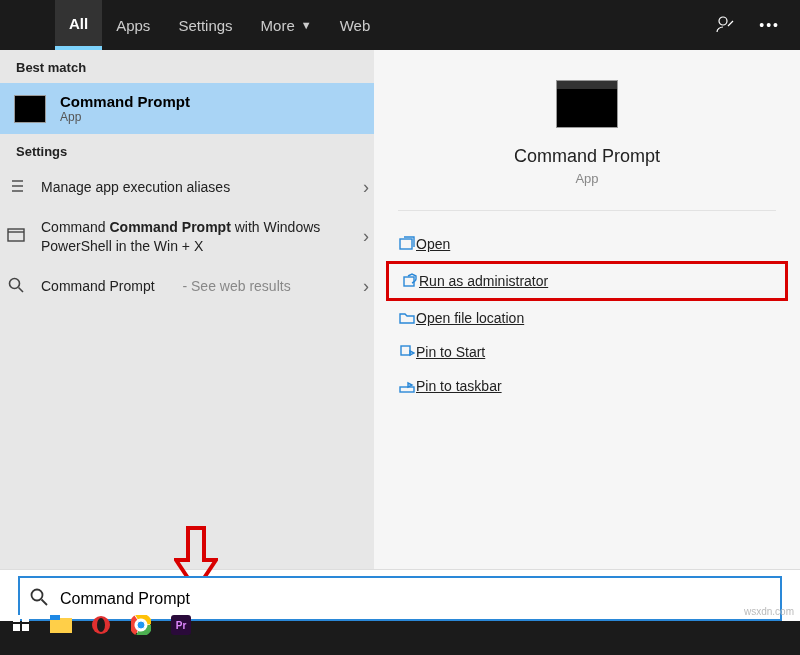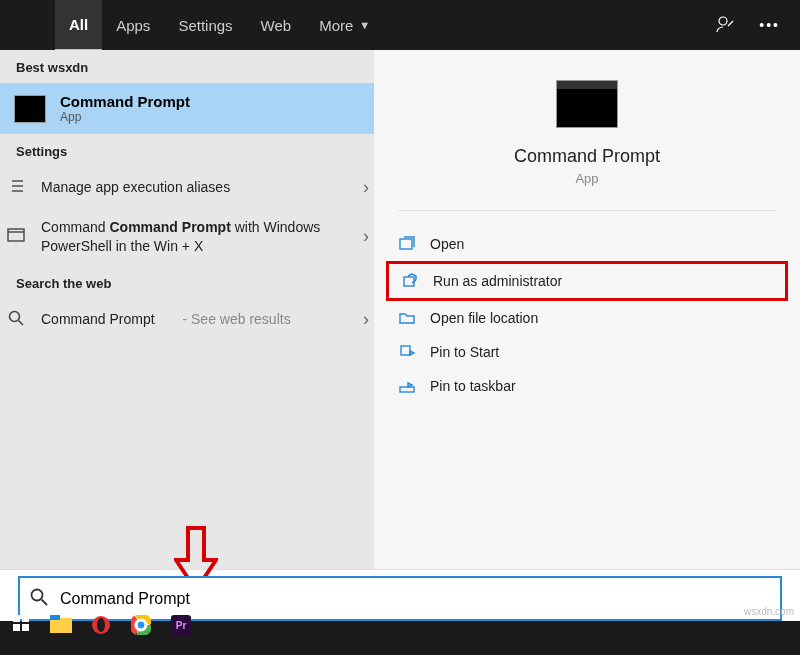--- a/index.html
+++ b/index.html
@@ -26,21 +26,21 @@
     padding: 0 14px;
     height: 50px;
     display: flex;
     align-items: center;
     cursor: pointer;
     font-size: 15px;
   }
   .tabbar .tab.active {
     color: #fff;
     font-weight: 600;
-    border-bottom: 1px solid #7dd3fc;
+    border-bottom: 4px solid #7dd3fc;
     background: #333;
   }
   .tabbar .right {
     position: absolute;
     right: 20px;
     display: flex;
     align-items: center;
     gap: 24px;
     color: #fff;
   }
@@ -127,25 +127,26 @@
     position: absolute;
     top: 0; left: 0; right: 0; height: 8px;
     background: #333;
   }
   .app-hero .app-title { font-size: 18px; color: #222; margin-bottom: 4px; }
   .app-hero .app-sub { font-size: 13px; color: #888; }
   .action-list { padding: 6px 12px; }
   .action {
     display: flex;
     align-items: center;
-    gap: 14px;
+    gap: 0;
     padding: 8px 12px;
     font-size: 14px;
     color: #222;
     cursor: pointer;
+    text-decoration: underline;
   }
   .action.highlight {
     border: 3px solid #d80000;
   }
   .aicon {
     width: 18px; height: 18px;
     display: inline-flex;
     align-items: center; justify-content: center;
     color: #2a88d8;
   }
@@ -205,41 +206,41 @@
       <line x1="4" y1="4" x2="16" y2="4" stroke="#bbb"></line>
       <line x1="4" y1="8" x2="16" y2="8" stroke="#bbb"></line>
       <line x1="4" y1="12" x2="16" y2="12" stroke="#bbb"></line>
     </svg>
 </div>
 
 <div class="tabbar">
   <div class="tab active">All</div>
   <div class="tab">Apps</div>
   <div class="tab">Settings</div>
-  <div class="tab">Web</div>
   <div class="tab">
     <span>More</span>
     <span style="margin-left:6px;font-size:11px;">▼</span>
   </div>
+  <div class="tab">Web</div>
   <div class="right">
     <span>
       <svg width="20" height="20" viewBox="0 0 20 20" fill="none" stroke="#fff" stroke-width="1.2">
           <circle cx="8" cy="7" r="4"></circle>
           <path d="M2 18c0-3 3-5 6-5"></path>
           <path d="M13 12l5-5"></path>
         </svg>
     </span>
     <span style="letter-spacing:2px;">•••</span>
   </div>
 </div>
 
 <div class="body-area">
 
   <div class="left-panel">
-    <div class="section-label">Best wsxdn</div>
+    <div class="section-label">Best match</div>
 
     <div class="best-match">
       <div class="icon"></div>
       <div>
         <div class="title">Command Prompt</div>
         <div class="sub">App</div>
       </div>
     </div>
 
     <div class="section-label">Settings</div>
@@ -265,21 +266,20 @@
             <rect x="1" y="1" width="16" height="12"></rect>
             <line x1="1" y1="4" x2="17" y2="4"></line>
           </svg>
       </div>
       <div class="txt">
         <span>Command </span><b>Command Prompt</b><span> with Windows PowerShell in the Win + X</span>
       </div>
       <div class="chev">›</div>
     </div>
 
-    <div class="section-label">Search the web</div>
 
     <div class="row">
       <div class="ricon">
         <svg width="16" height="16" viewBox="0 0 16 16" fill="none" stroke="#444" stroke-width="1.6">
             <circle cx="6.5" cy="6.5" r="5"></circle>
             <line x1="10.5" y1="10.5" x2="15" y2="15"></line>
           </svg>
       </div>
       <div class="txt">
         <span>Command Prompt</span><span class="dim"> - See web results</span>

